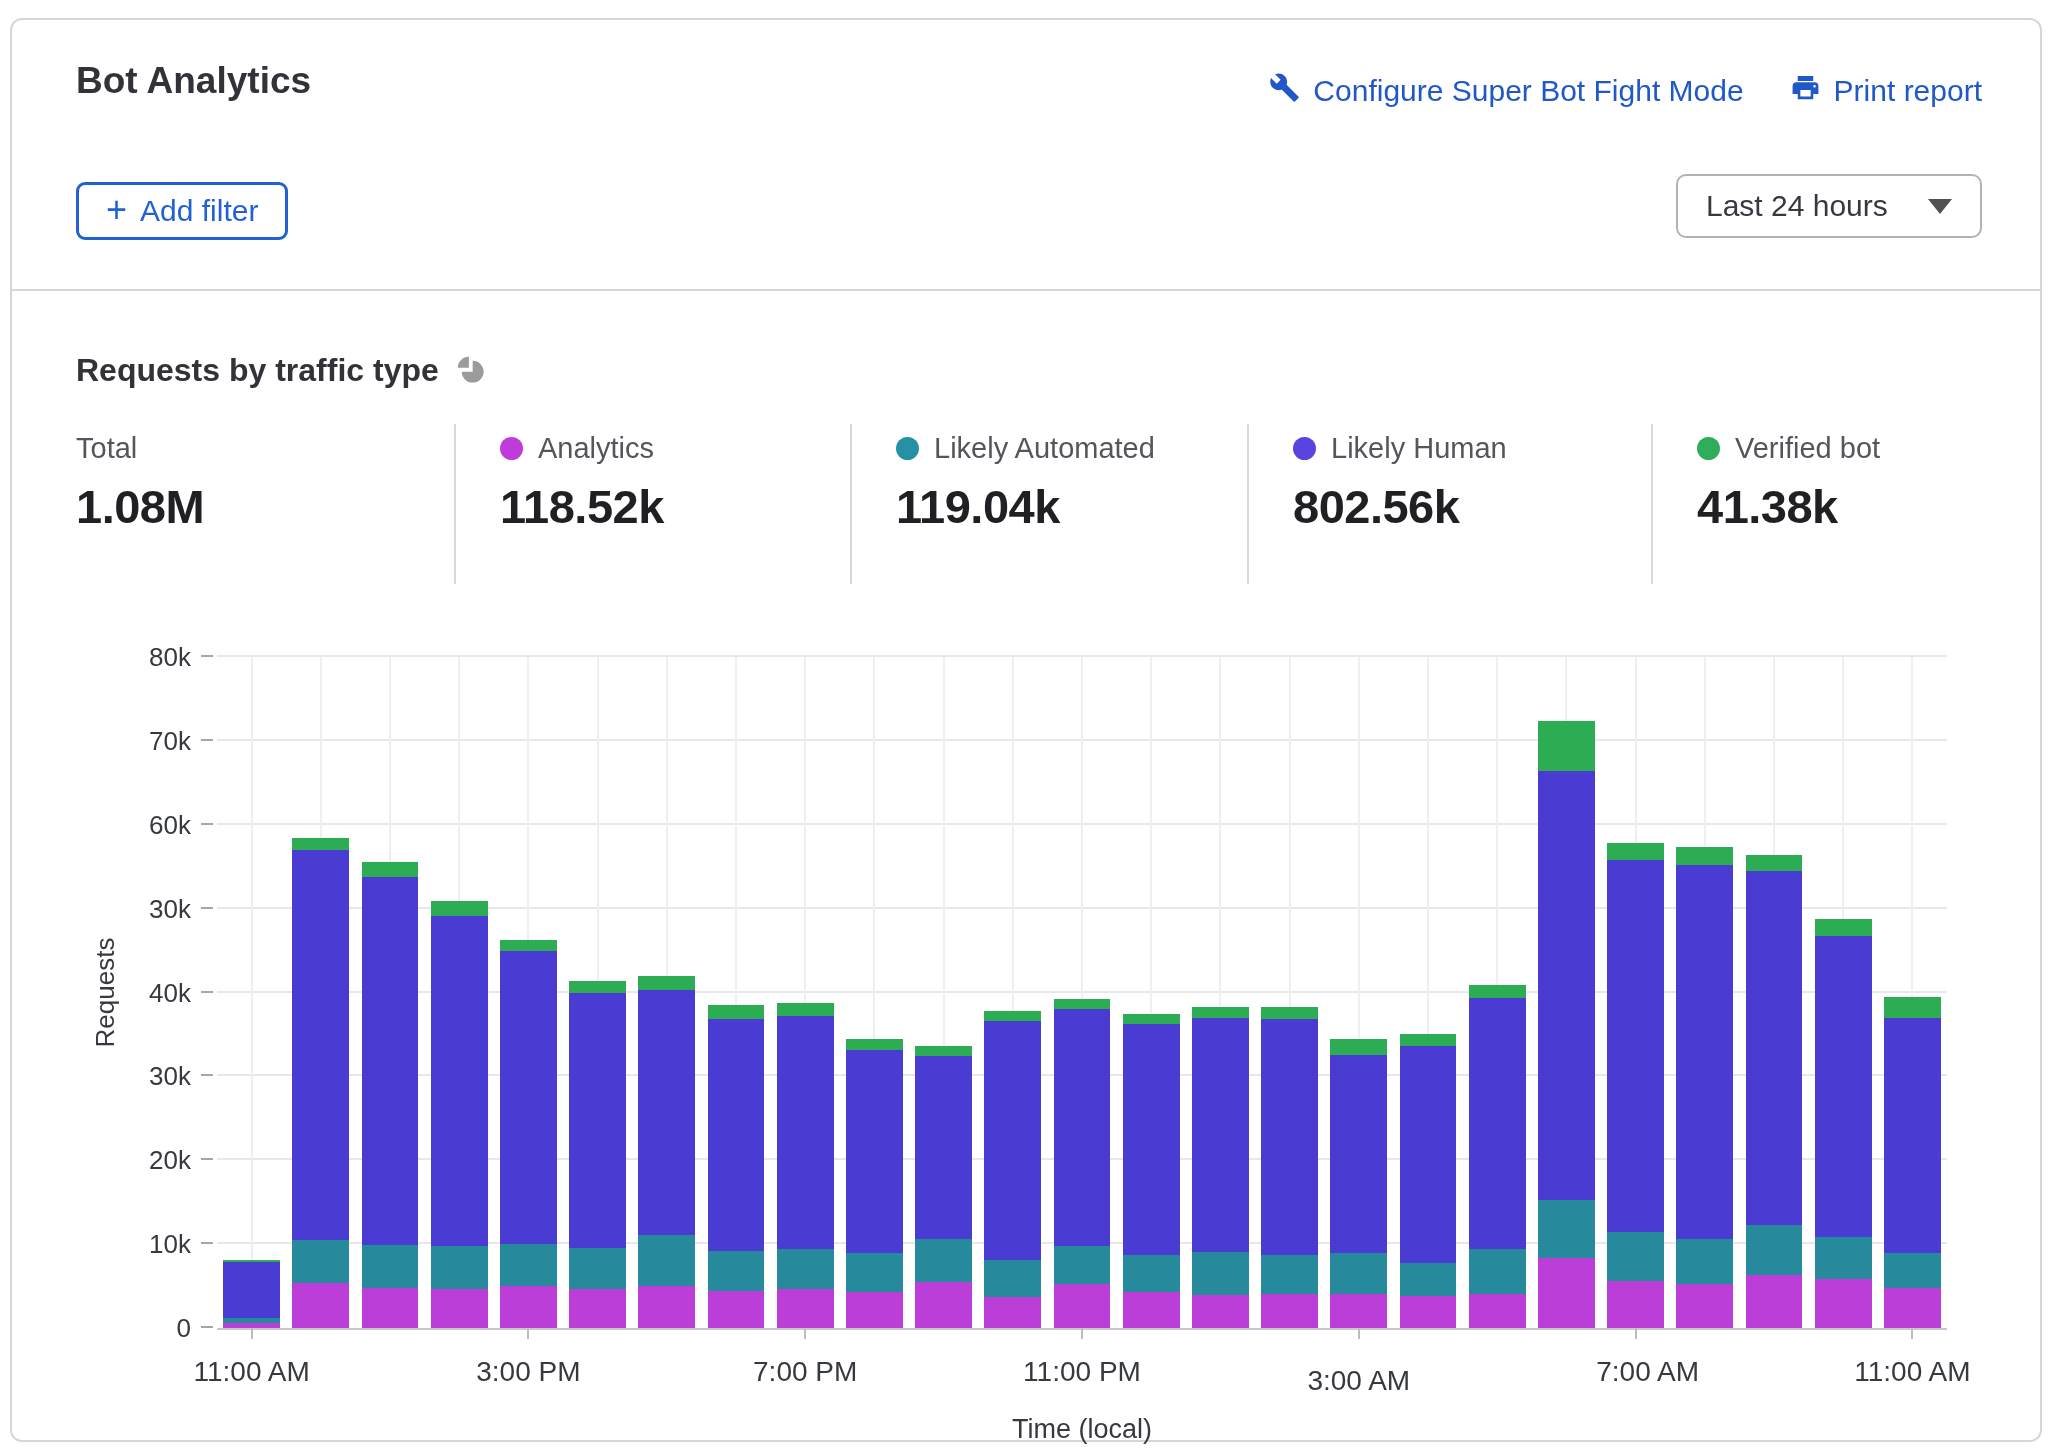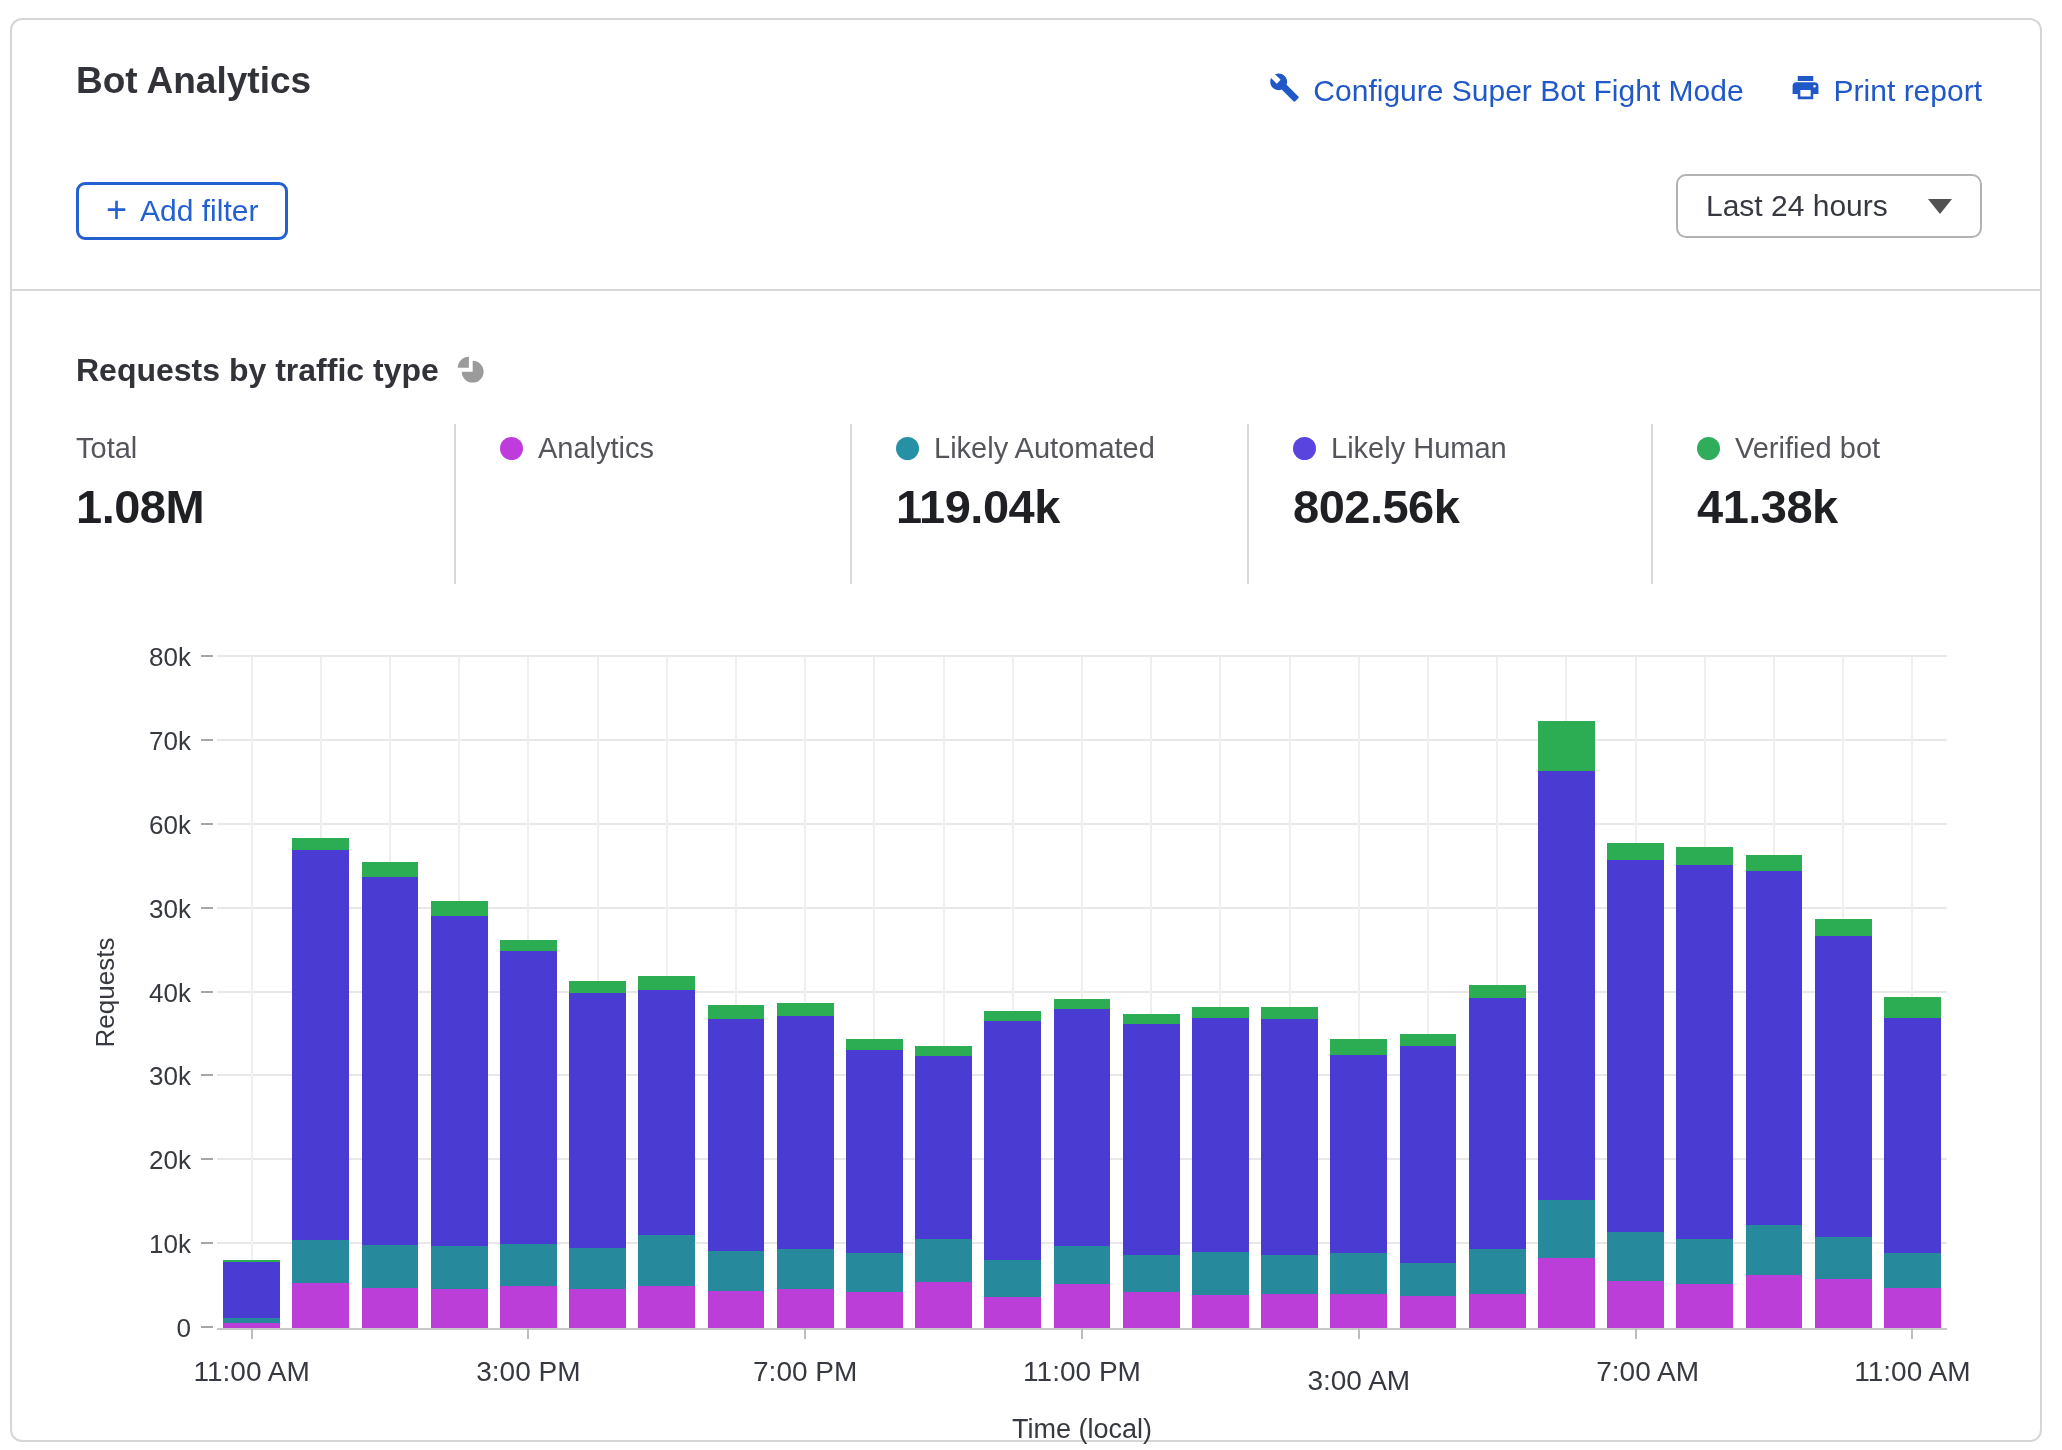--- a/index.html
+++ b/index.html
@@ -107,20 +107,21 @@
       <div class="stat-label-row">
           <span>Total</span>
         </div>
       <div class="stat-value">1.08M</div>
     </div>
     <div class="stat-col sep" style="width:396px">
       <div class="stat-label-row">
           <span class="stat-dot" style="background: rgb(191, 59, 219);"></span>
           <span>Analytics</span>
         </div>
+      <div class="stat-value">118.52k</div>
     </div>
     <div class="stat-col sep" style="width:397px">
       <div class="stat-label-row">
           <span class="stat-dot" style="background: rgb(38, 144, 164);"></span>
           <span>Likely Automated</span>
         </div>
       <div class="stat-value">119.04k</div>
     </div>
     <div class="stat-col sep" style="width:404px">
       <div class="stat-label-row">

